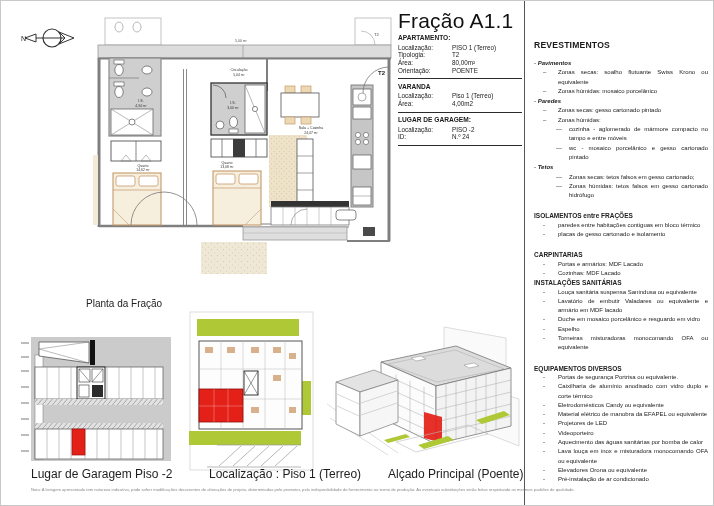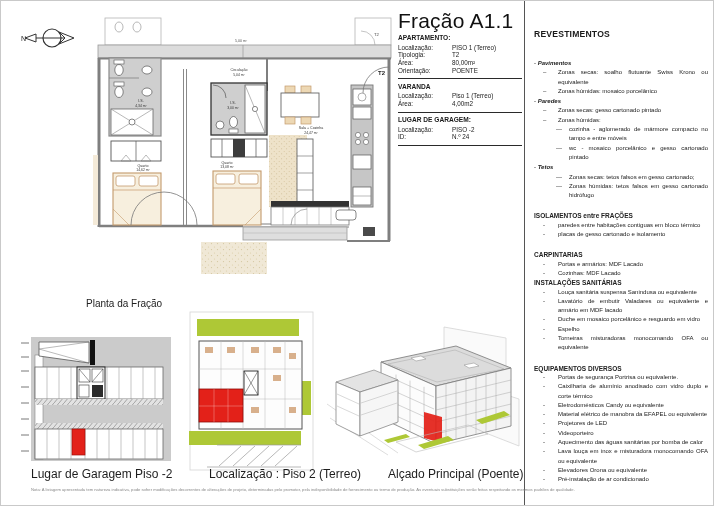--- a/index.html
+++ b/index.html
@@ -27,21 +27,21 @@
   .tb-rule { border:none; border-top:1.2px solid #2a2a2a; margin:4px 0 3.5px 0; }
 
   
   .vdivider { position:absolute; left:523px; top:0; width:0; height:506px; border-left:1.2px solid #555; }
 
   
   .rightpanel { position:absolute; left:529px; top:0; width:181px; height:506px; }
   .logo { position:absolute; right:4px; top:8px; width:102px; text-align:center; }
   .logo-name { font-size:10.5px; letter-spacing:1.6px; color:#8f9693; margin-top:1px; white-space:nowrap; }
   .logo-sub { font-size:4.2px; letter-spacing:1.4px; color:#bb9087; margin-top:1.5px; white-space:nowrap; }
-  .spec-title { position:absolute; left:4px; top:28px; font-size:8.6px; font-weight:bold; letter-spacing:0.2px; }
+  .spec-title { position:absolute; left:4px; top:39px; font-size:8.6px; font-weight:bold; letter-spacing:0.2px; }
   .spec-list { position:absolute; left:4px; top:57px; width:174px; font-size:6px; line-height:9.3px; color:#222; }
   .spec-heading { font-weight:bold; }
   .spec-heading.it { font-style:italic; font-size:6px; margin-top:1px; }
   .spec-heading.caps { font-size:6.5px; }
   .spec-heading.gap { margin-top:11px; }
   .spec-item { display:flex; padding-left:9px; }
   .spec-item .bullet { width:15px; flex:none; }
   .spec-item .txt { flex:1; text-align:justify; }
   .spec-item.ind { padding-left:22px; }
   .spec-item.ind .bullet { width:13px; }
@@ -571,16 +571,16 @@
   </g>
   <g fill="#aec836">
     <polygon points="150,96 178,87 184,91 156,100"></polygon>
     <polygon points="92,121 122,112 128,116 98,125"></polygon>
     <polygon points="58,116 80,110 84,113 62,119"></polygon>
   </g>
   <polygon points="70,118 142,101 162,110 90,128" fill="none" stroke="#bbb" stroke-width="0.6"></polygon>
 </svg>
 
 <div class="caption garage">Lugar de Garagem Piso -2</div>
-<div class="caption location">Localização : Piso 2 (Terreo)</div>
+<div class="caption location">Localização : Piso 1 (Terreo)</div>
 <div class="caption axo">Alçado Principal (Poente)</div>
 
 <div class="footnote">Nota: A listagem apresentada tem natureza indicativa, pode sofrer modificações decorrentes de alterações de projeto, determinadas pelo promotor, pela indisponibilidade de fornecimento ou termo de produção. As eventuais substituições serão feitas respeitando os mesmos padrões de qualidade.</div>
 
 </body></html>

